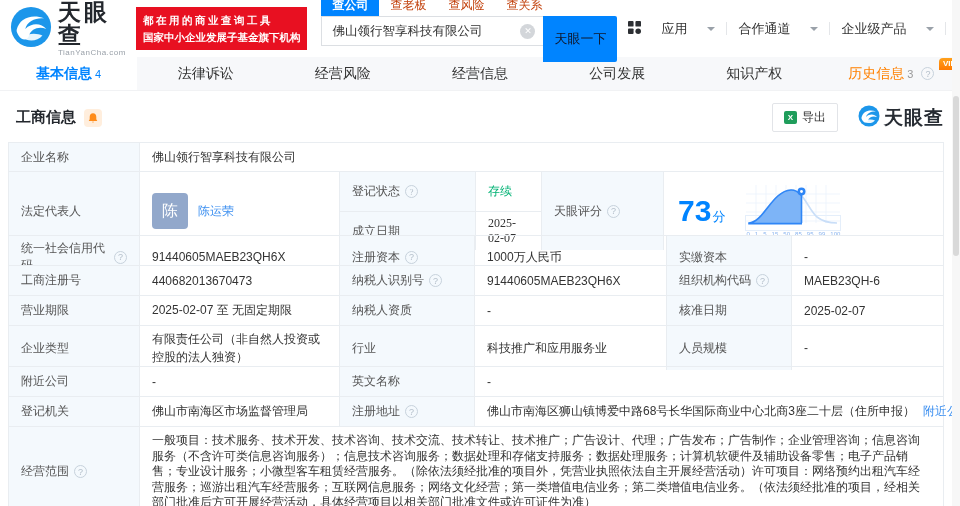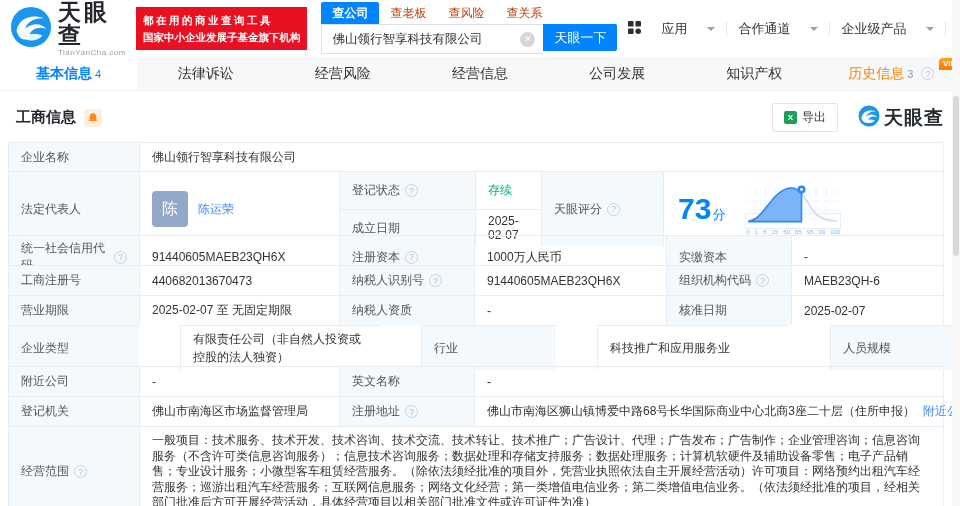--- a/index.html
+++ b/index.html
@@ -25,21 +25,21 @@
   .stab { padding:3px 11px 2px; color:#c2410c; cursor:pointer; }
   .stab.active { background:#0084ff; color:#fff; border-radius:2px 2px 0 0; font-weight:bold; }
   .search-row { display:flex; }
   .search-input-wrap { width:222px; height:30px; border:1px solid #dcdfe3; border-right:none;
         display:flex; align-items:center; padding:0 8px; background:#fff; }
   .search-input { border:none; outline:none; flex:1; font-size:12.5px; color:#333; min-width:0;
         font-family:inherit; background:transparent; }
   .clear-icon { width:15px; height:15px; border-radius:50%; background:#d3d6da; color:#fff;
         display:flex; align-items:center; justify-content:center; font-size:9px; cursor:pointer; flex:0 0 auto; }
   .clear-icon::after { content:"✕"; }
-  .search-btn { width:74px; height:27px; background:#0084ff; color:#ffffff; font-size:13px; border:none;
+  .search-btn { width:74px; height:46px; background:#0084ff; color:#0f172a; font-size:13px; border:none;
         display:flex; align-items:center; justify-content:center; cursor:pointer; border-radius:0 2px 2px 0; }
   
   .top-menu { margin-left:auto; display:flex; align-items:center; font-size:13px; color:#333; }
   .menu-item { display:flex; align-items:center; gap:20px; padding:0 11px; cursor:pointer; white-space:nowrap; }
   .menu-sep { width:1px; height:13px; background:#e4e6e9; }
   .caret { width:0; height:0; border-left:4px solid transparent; border-right:4px solid transparent;
         border-top:4px solid #9aa1a9; margin-top:1px; }
   .vip-link { color:#ff7100; font-weight:bold; }
   
   .page-tabs { height:34px; background:#f7f8fa; display:flex; border-bottom:1px solid #f1f2f4; }
@@ -66,31 +66,31 @@
         display:flex; align-items:center; justify-content:center; font-size:8px; font-weight:bold; }
   .excel-icon::after { content:"X"; }
   .watermark { display:flex; align-items:center; gap:4px; margin-left:20px; }
   .watermark .wm-name { font-size:19px; font-weight:bold; color:#272c33; letter-spacing:1px; }
   
   .table { margin:0 16px 0 8px; border:1px solid #e9edf1; font-size:12px; }
   .row { display:grid; }
   .r1 { grid-template-columns:130px 1fr; height:28px; }
   .r2 { grid-template-columns:130px 200px 202px 122px 1fr; height:64px; }
   .r-std { grid-template-columns:130px 200px 135px 192px 125px 1fr; height:30px; }
-  .r6 { grid-template-columns:130px 200px 135px 192px 125px 1fr; height:41px;gap:41px; }
+  .r6 { grid-template-columns:130px 200px 135px 192px 125px 1fr; height:41px; }
   .r7, .r8 { grid-template-columns:130px 200px 135px 1fr; height:30px; }
   .r9 { grid-template-columns:130px 1fr; }
   .cell { padding:4px 12px; display:flex; align-items:center; border-left:1px solid #e9edf1;
         border-top:1px solid #e9edf1; min-width:0; }
   .row .cell:first-child { border-left:none; }
   .table .row:first-child .cell { border-top:none; }
   .cell.label { background:#f4f9fd; color:#555; }
   .cell.value { color:#333; }
   .igrid { padding:0; display:grid; grid-template-columns:135px 1fr; grid-template-rows:1fr 1fr; align-items:stretch; }
-  .icell { padding:4px 12px; display:flex; align-items:center; min-width:0; }
+  .icell { padding:4px 12px; display:flex; align-items:center; min-width:0;font-family:Liberation Serif, serif; }
   .icell.l { background:#f4f9fd; color:#555; }
   .icell.v { border-left:1px solid #e9edf1; }
   .icell.bt { border-top:1px solid #e9edf1; }
   .green { color:#00b274; }
   .link { color:#3a8ef0; cursor:pointer; text-decoration:none; }
   .avatar { width:36px; height:36px; border-radius:4px; background:#92a8cb; color:#fff; font-size:16px;
         display:flex; align-items:center; justify-content:center; margin-right:10px; flex:0 0 auto; }
   .wrap2 { white-space:normal; line-height:1.5; align-items:center; }
   .nowrap { white-space:nowrap; }
   .scope-cell { display:block; padding:6px 12px; line-height:15.5px; color:#333; }

